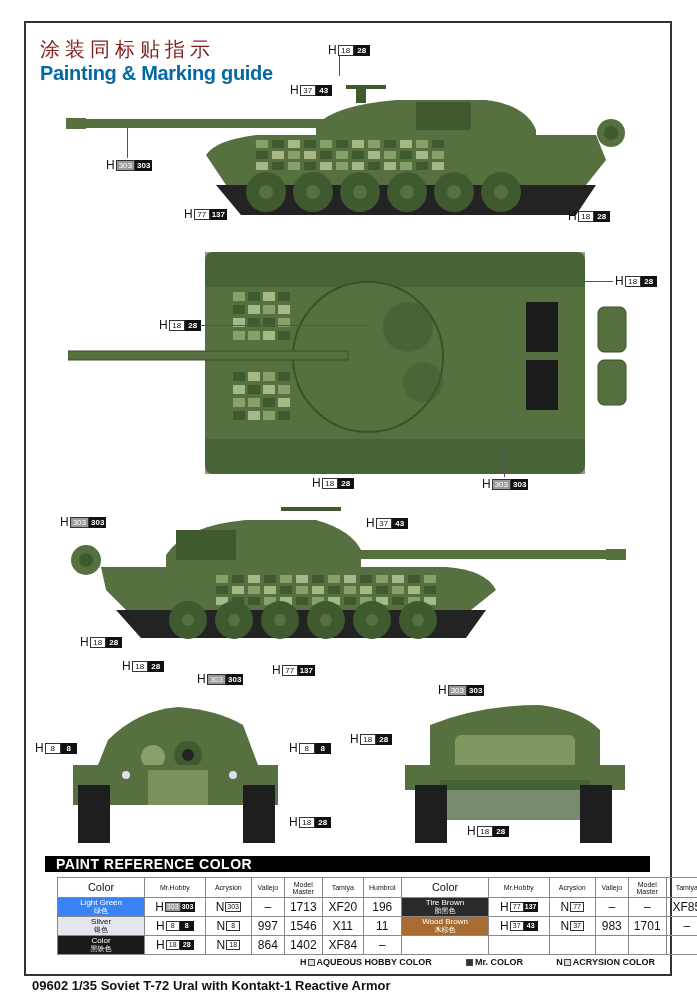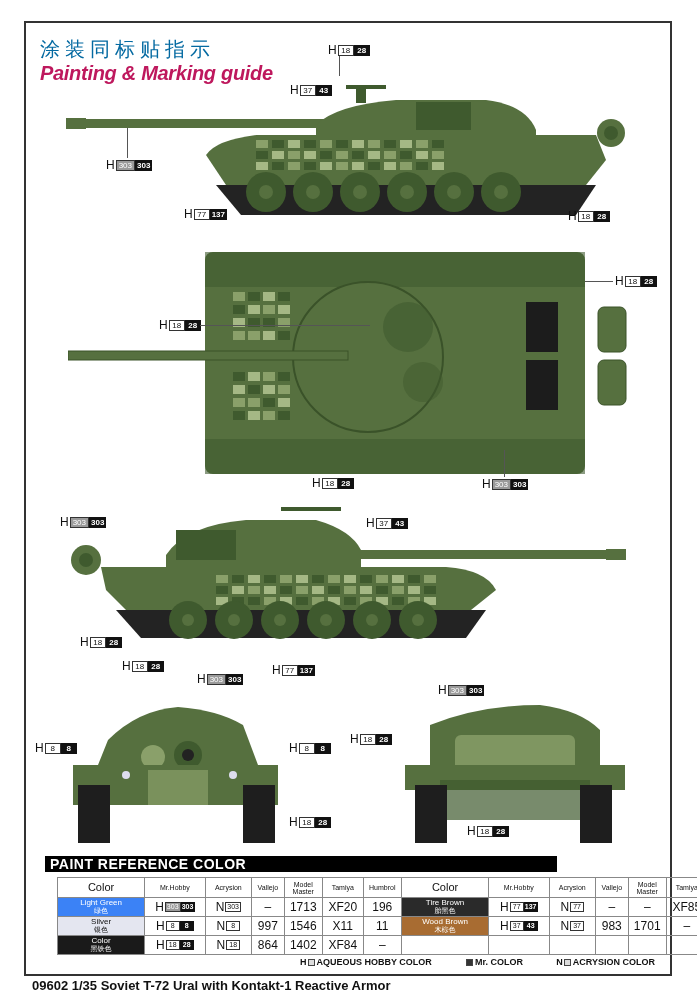--- a/index.html
+++ b/index.html
@@ -1,41 +1,41 @@
 <!DOCTYPE html>
 <html><head>
 <meta charset="utf-8">
 <style>
   * { box-sizing: border-box; margin: 0; padding: 0; }
   html, body { width: 697px; height: 1000px; background: #ffffff; overflow: hidden; }
   body { position: relative; font-family: "Liberation Sans", sans-serif; color: #111; }
 
   .frame { position: absolute; left: 24px; top: 21px; width: 648px; height: 955px; border: 2px solid #333; background: #fff; }
 
-  .title-cn { position: absolute; left: 40px; top: 36px; font-size: 20px; letter-spacing: 5px; color: #0369a1; font-family: "DejaVu Sans", sans-serif; }
-  .title-en { position: absolute; left: 40px; top: 62px; font-size: 20px; font-weight: bold; color: #be185d; letter-spacing: -0.3px; font-style: italic; }
+  .title-cn { position: absolute; left: 40px; top: 36px; font-size: 20px; letter-spacing: 5px; color: #7f1d1d; font-family: "DejaVu Sans", sans-serif; }
+  .title-en { position: absolute; left: 40px; top: 62px; font-size: 20px; font-weight: bold; color: #0369a1; letter-spacing: -0.3px; }
 
   
   .callout { position: absolute; display: flex; align-items: center; height: 12px; font-size: 11px; }
   .callout .pfx { font-size: 12px; margin-right: 1px; color: #111; }
   .callout .b1 { border: 1px solid #333; padding: 0 2px; font-size: 8px; height: 11px; line-height: 9px; background: #fff; min-width: 16px; text-align: center; }
   .callout .b1.grey { background: #9a9a9a; color: #fff; }
   .callout .b2 { background: #111; color: #fff; padding: 0 2px; font-size: 8px; font-weight: bold; height: 11px; line-height: 11px; min-width: 16px; text-align: center; }
   .leader { position: absolute; background: #555; }
 
   
   .tank { position: absolute; }
   .g-dark { fill: #3f5a2e; }
   .g-mid { fill: #56703f; }
   .g-light { fill: #8aa06a; }
   .g-xlight { fill: #a5b885; }
   .g-track { fill: #232323; }
 
   
-  .paint-header { position: absolute; left: 45px; top: 856px; width: 512px; height: 16px; background: #000; color: #fff; font-weight: bold; font-size: 14px; line-height: 16px; padding-left: 5px; letter-spacing: 0.5px; }
+  .paint-header { position: absolute; left: 45px; top: 856px; width: 605px; height: 16px; background: #000; color: #fff; font-weight: bold; font-size: 14px; line-height: 16px; padding-left: 11px; letter-spacing: 0.5px; }
   table.paint { position: absolute; left: 57px; top: 877px; width: 689px; border-collapse: collapse; table-layout: fixed; }
   table.paint td, table.paint th { border: 1px solid #888; text-align: center; vertical-align: middle; height: 19px; font-size: 12px; padding: 0; }
   table.paint th { font-weight: normal; font-size: 7px; line-height: 7px; height: 20px; }
   table.paint th.big { font-size: 11px; }
   .cname { line-height: 8px; font-size: 8px; color: #fff; }
   .cname .cn { font-size: 7px; display: block; }
   .hbox { display: inline-flex; align-items: center; font-size: 12px; }
   .hbox .b1 { border: 1px solid #333; font-size: 7px; padding: 0 1px; height: 10px; line-height: 8px; margin-left: 1px; min-width: 14px; display: inline-block; }
   .hbox .b1.grey { background: #9a9a9a; color: #fff; }
   .hbox .b2 { background: #111; color: #fff; font-size: 7px; font-weight: bold; padding: 0 1px; height: 10px; line-height: 10px; min-width: 14px; display: inline-block; }

